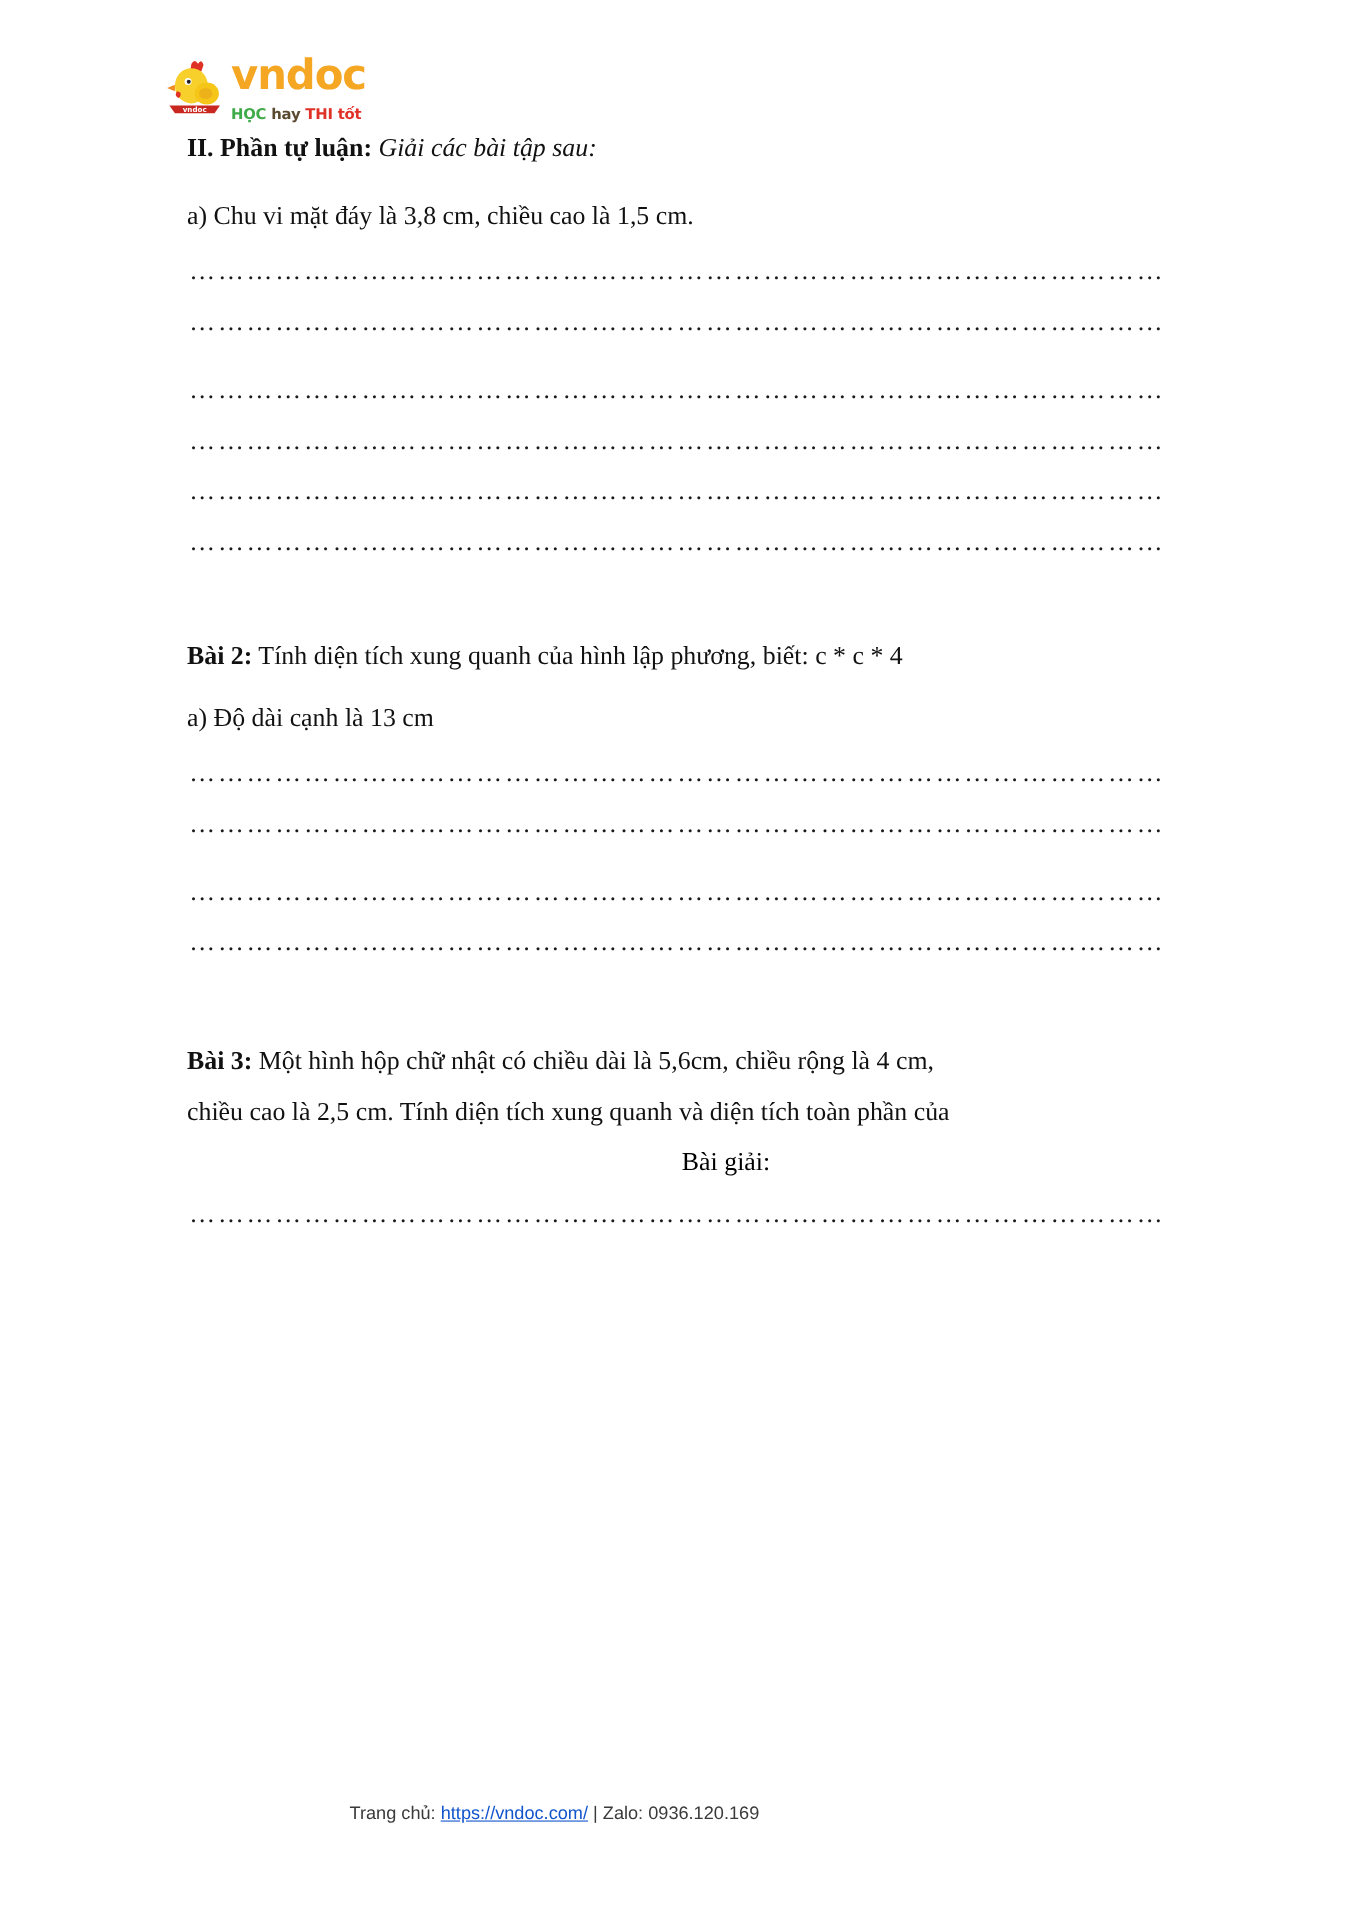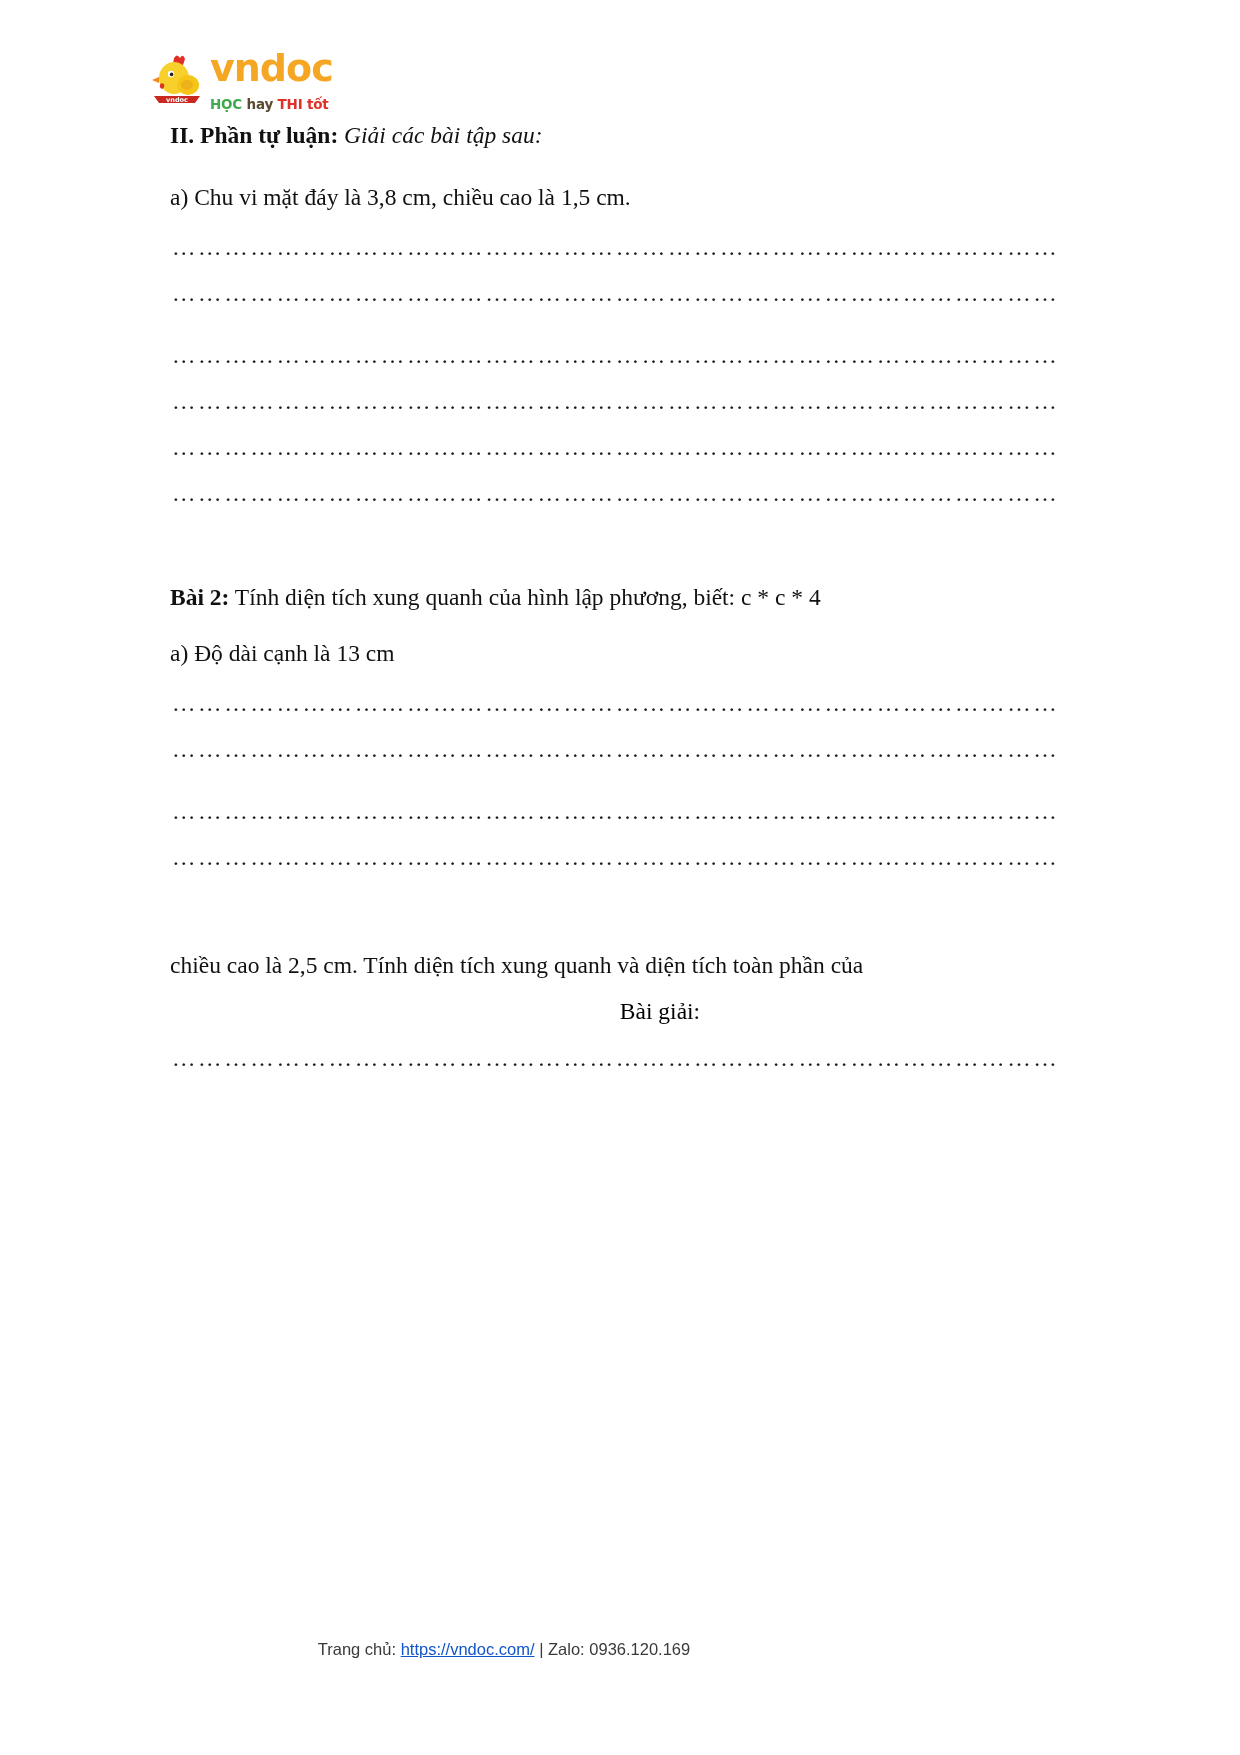--- a/index.html
+++ b/index.html
@@ -193,20 +193,24 @@
     <div class="dots">…………………………………………………………………………………………</div>
     <div class="dots">…………………………………………………………………………………………</div>
 
     <div class="gap-sm"></div>
 
     <div class="dots">…………………………………………………………………………………………</div>
     <div class="dots">…………………………………………………………………………………………</div>
 
     <div class="gap-lg"></div>
 
+    <p class="para">
+      <span class="bold">Bài 3:</span>
+      <span>Một hình hộp chữ nhật có chiều dài là 5,6cm, chiều rộng là 4 cm,</span>
+    </p>
     <p class="para">chiều cao là 2,5 cm. Tính diện tích xung quanh và diện tích toàn phần của</p>
 
     <p class="bai-giai center">Bài giải:</p>
 
     <div class="dots">…………………………………………………………………………………………</div>
 
   </div>
 
   <div class="footer">
     <span>Trang chủ:</span>

